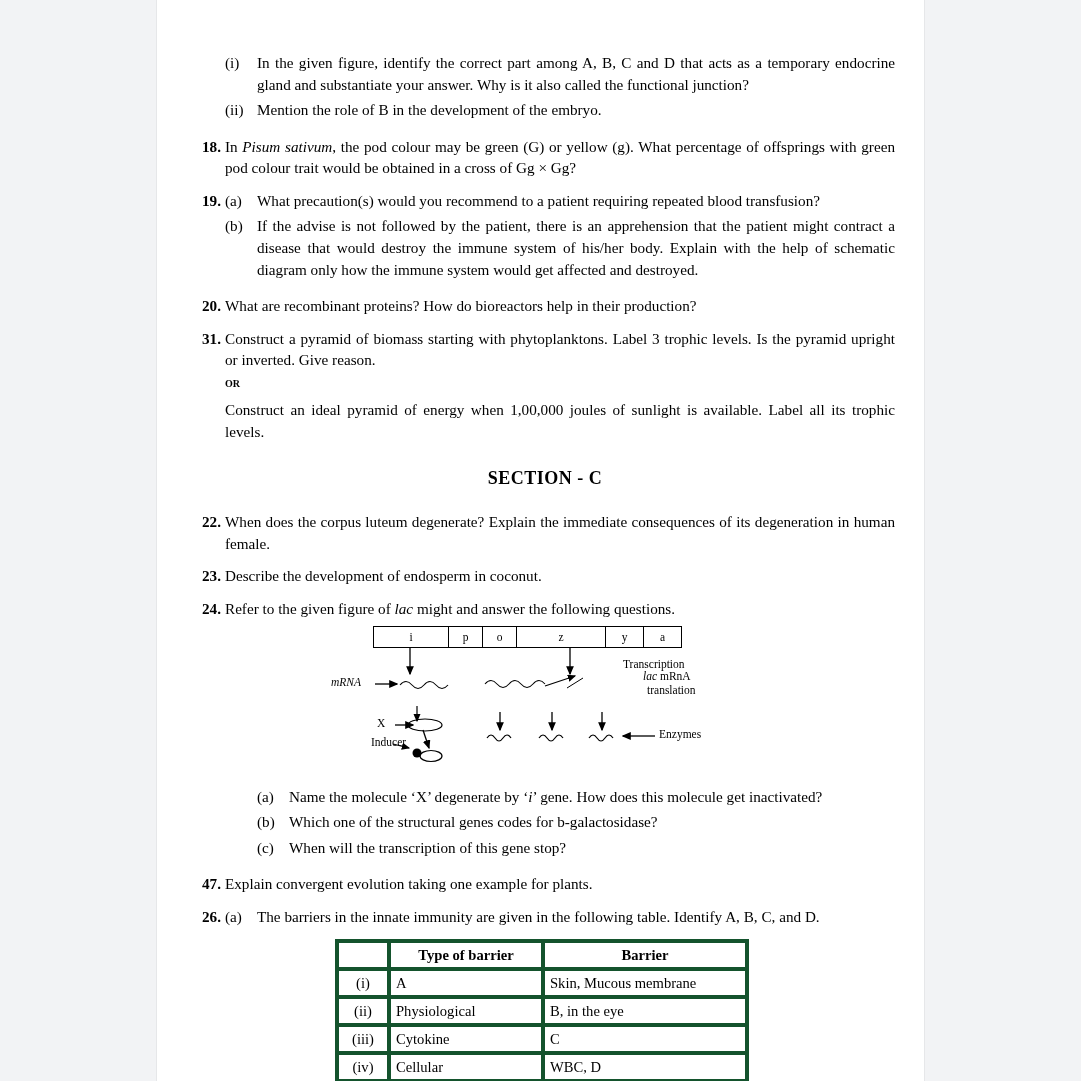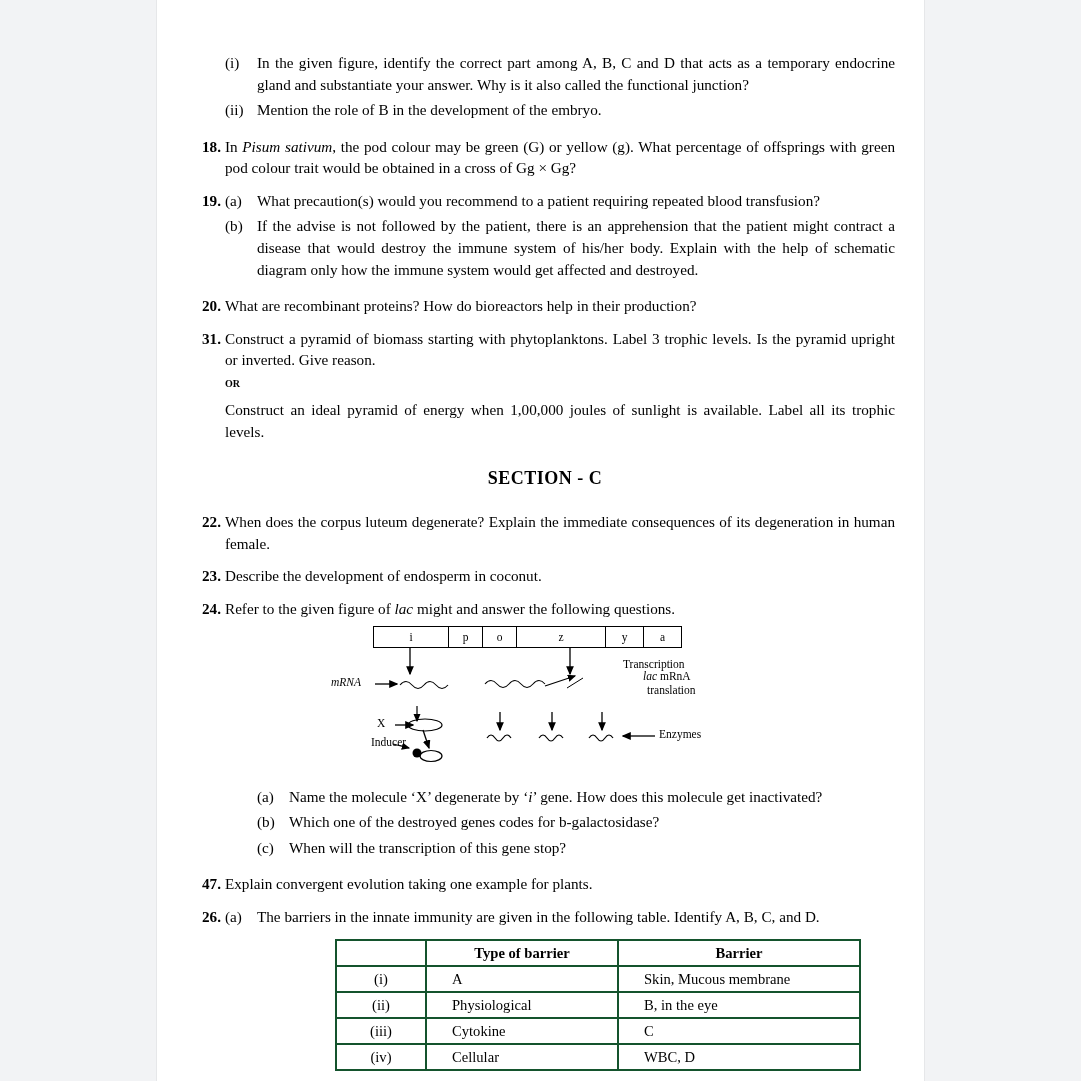--- a/index.html
+++ b/index.html
@@ -113,22 +113,22 @@
 
   
   .tbl-wrap {
     margin: 8px 0 0 140px;
   }
   table.barrier {
     border-collapse: collapse;
     font-size: 14.6px;
   }
   table.barrier td, table.barrier th {
-    border: 2px solid #14532d;
-    padding: 2px 25px;
+    border: 4px solid #14532d;
+    padding: 2px 5px;
     text-align: left;
     font-weight: normal;
     height: 20px;
   }
   table.barrier th {
     font-weight: bold;
     text-align: center;
   }
   .col-rn { width: 38px; text-align: center !important; }
   .col-type { width: 140px; }
@@ -267,21 +267,21 @@
 
     <div class="qrow">
       <div class="qnum"></div>
       <div class="qbody" style="margin-left:32px;">
         <div class="subrow">
           <div class="sublabel">(a)</div>
           <div class="subtext"><span>Name the molecule ‘X’ degenerate by ‘</span><i>i</i><span>’ gene. How does this molecule get inactivated?</span></div>
         </div>
         <div class="subrow">
           <div class="sublabel">(b)</div>
-          <div class="subtext">Which one of the  destroyed genes codes for b-galactosidase?</div>
+          <div class="subtext">Which one of the  structural genes codes for b-galactosidase?</div>
         </div>
         <div class="subrow">
           <div class="sublabel">(c)</div>
           <div class="subtext">When will the transcription of this gene stop?</div>
         </div>
       </div>
     </div>
 
     <div class="qrow">
       <div class="qnum">47.</div>

